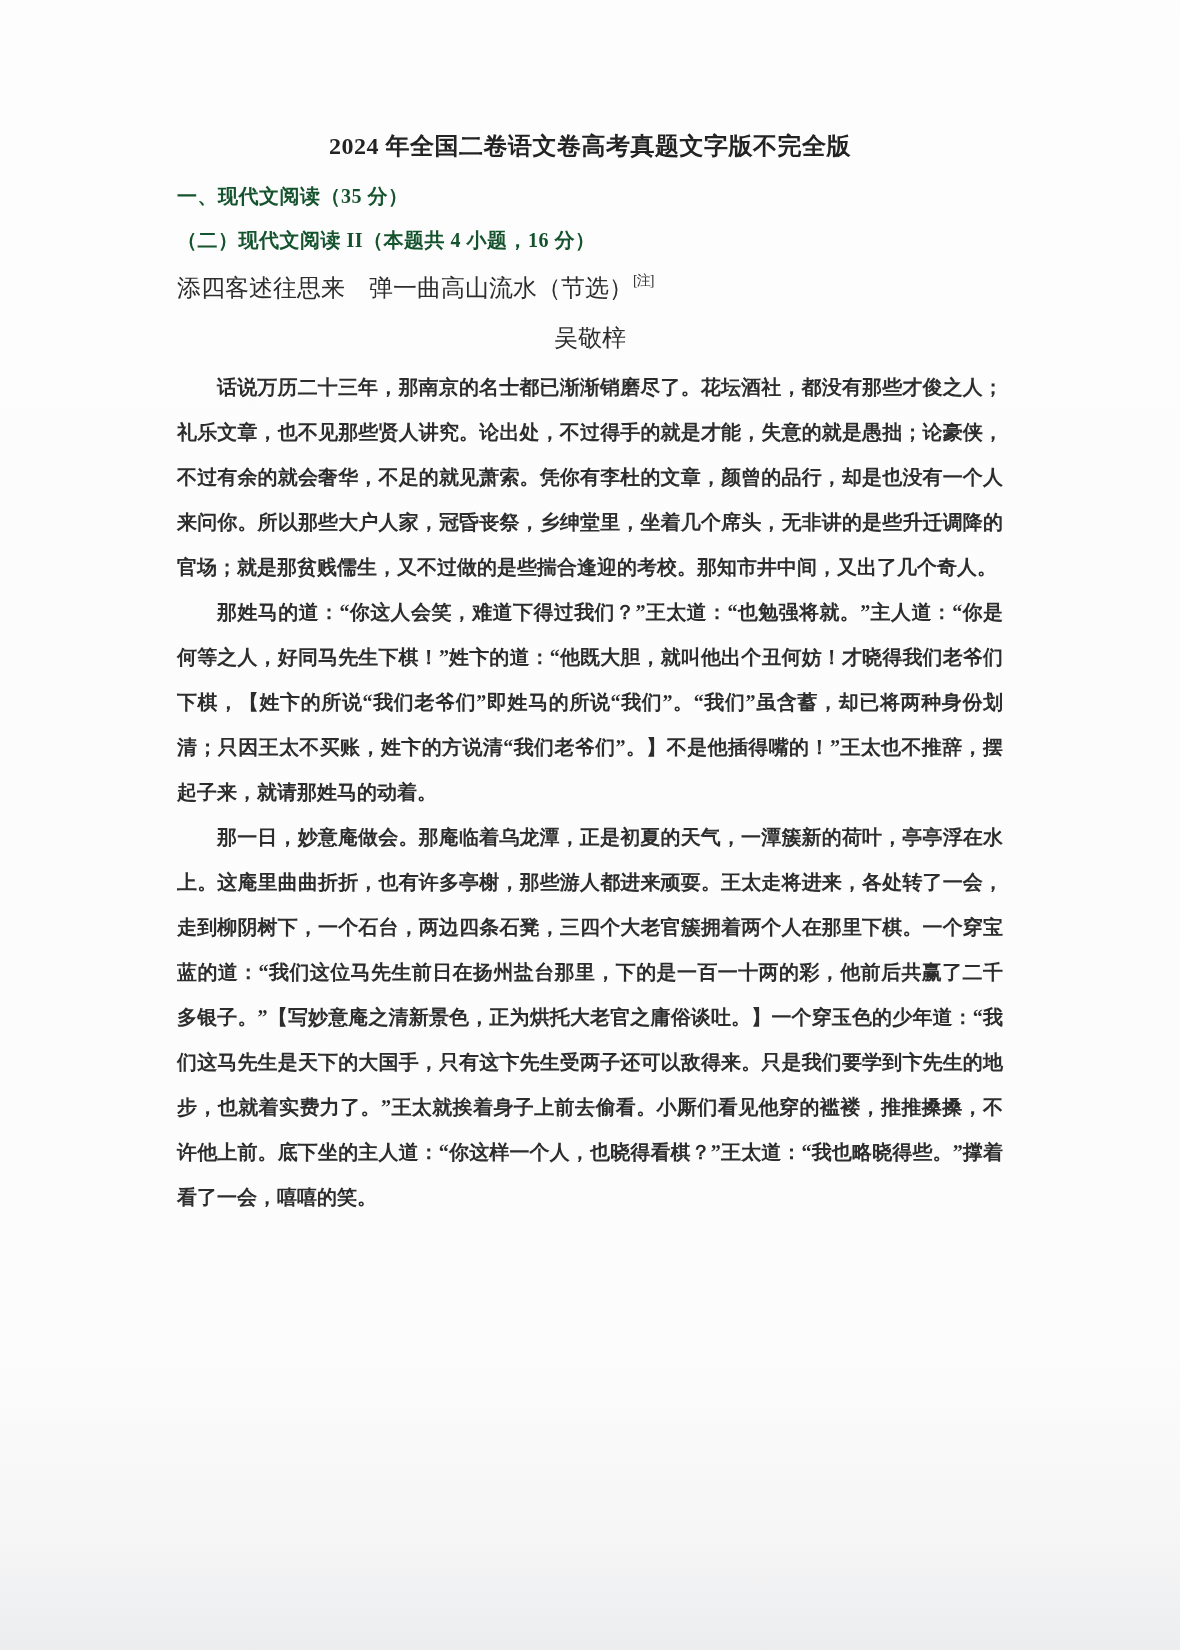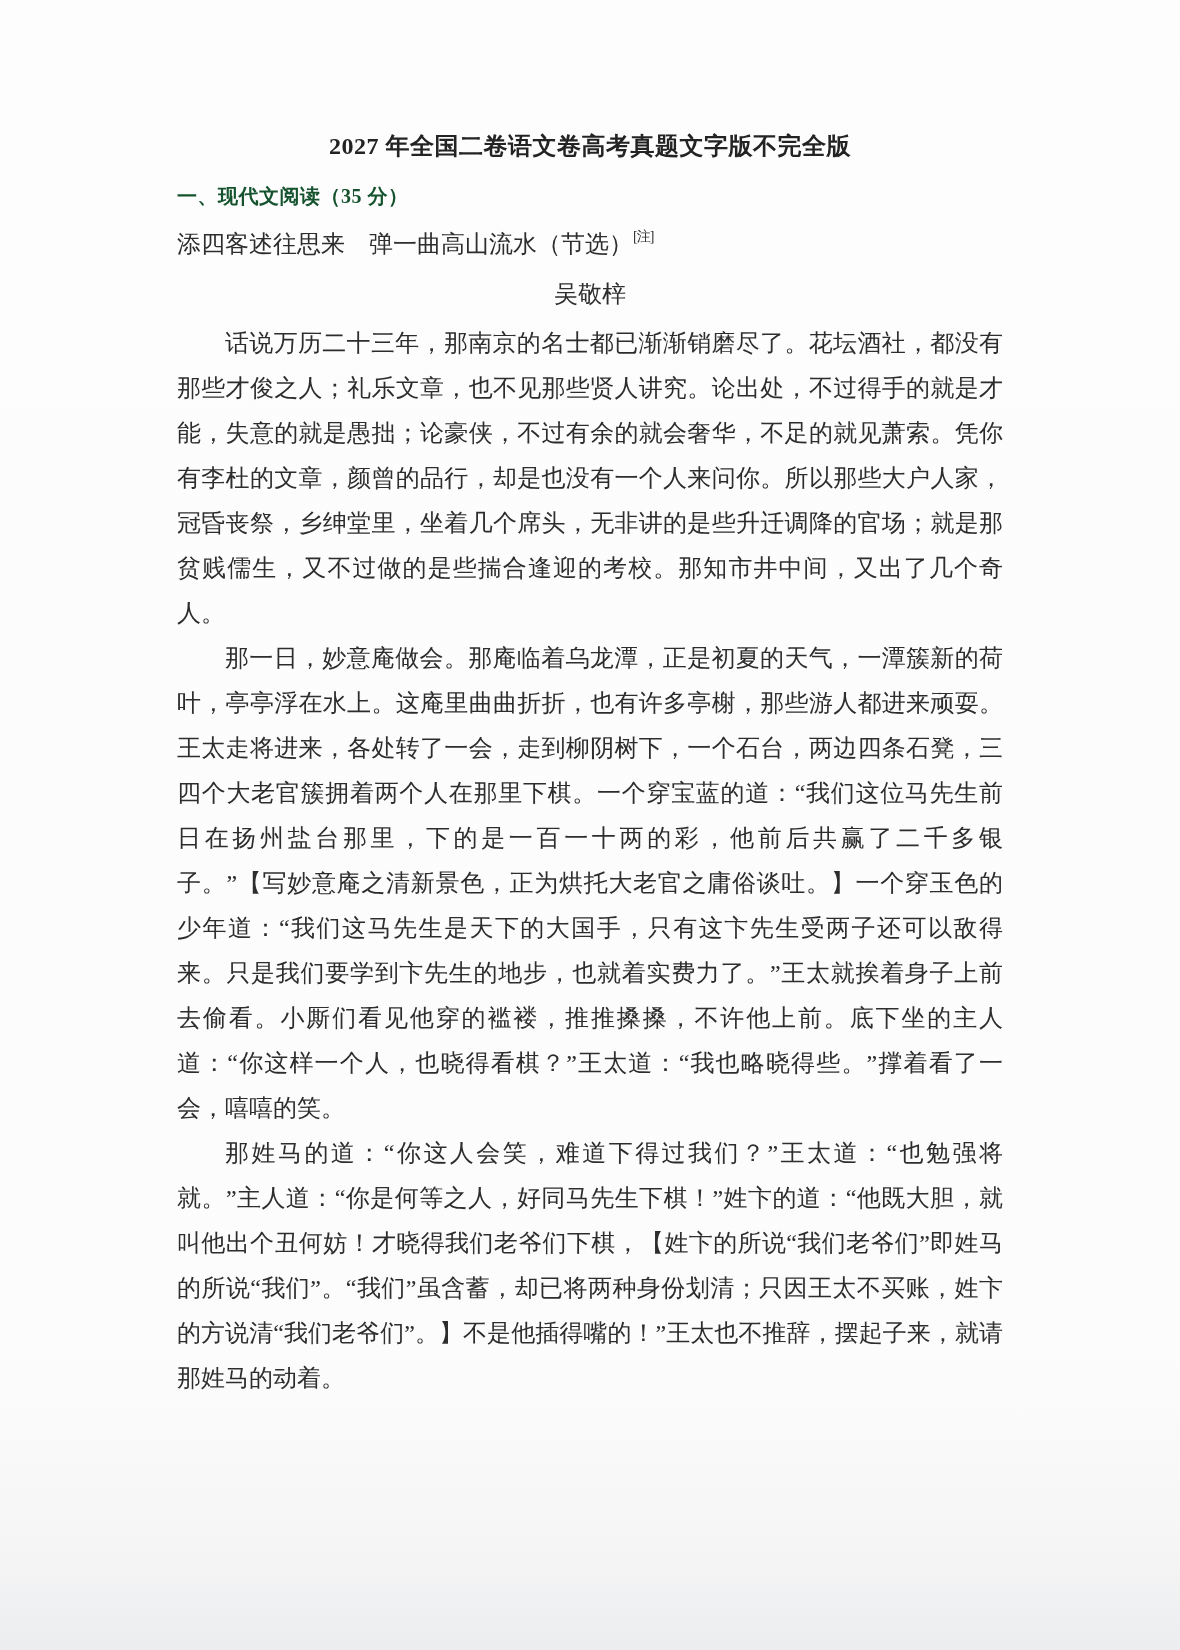--- a/index.html
+++ b/index.html
@@ -53,44 +53,46 @@
     letter-spacing: -1px;
   }
   .author {
     font-size: 24px;
     font-weight: 400;
     text-align: center;
     line-height: 34px;
     margin: 16px 0 10px 0;
   }
   .body-text p {
-    font-size: 24px;
+    font-size: 20px;
     line-height: 45px;
     margin: 0;
     text-align: justify;
     text-justify: inter-ideograph;
     text-indent: 2em;
     color: #2d2d2d;
+    font-weight: bold;
   }
 </style>
 </head>
 <body>
 
 <div class="page">
 
-  <h1 class="doc-title">2027 年全国二卷语文卷高考真题文字版不完全版</h1>
+  <h1 class="doc-title">2024 年全国二卷语文卷高考真题文字版不完全版</h1>
 
   <h2 class="heading">一、现代文阅读（35 分）</h2>
 
+  <h2 class="heading">（二）现代文阅读 II（本题共 4 小题，16 分）</h2>
 
   <div class="article-title">
     <span>添四客述往思来　弹一曲高山流水（节选）</span><sup>[注]</sup>
   </div>
 
   <div class="author">吴敬梓</div>
 
   <div class="body-text">
     <p>话说万历二十三年，那南京的名士都已渐渐销磨尽了。花坛酒社，都没有那些才俊之人；礼乐文章，也不见那些贤人讲究。论出处，不过得手的就是才能，失意的就是愚拙；论豪侠，不过有余的就会奢华，不足的就见萧索。凭你有李杜的文章，颜曾的品行，却是也没有一个人来问你。所以那些大户人家，冠昏丧祭，乡绅堂里，坐着几个席头，无非讲的是些升迁调降的官场；就是那贫贱儒生，又不过做的是些揣合逢迎的考校。那知市井中间，又出了几个奇人。</p>
+    <p>那姓马的道：“你这人会笑，难道下得过我们？”王太道：“也勉强将就。”主人道：“你是何等之人，好同马先生下棋！”姓卞的道：“他既大胆，就叫他出个丑何妨！才晓得我们老爷们下棋，【姓卞的所说“我们老爷们”即姓马的所说“我们”。“我们”虽含蓄，却已将两种身份划清；只因王太不买账，姓卞的方说清“我们老爷们”。】不是他插得嘴的！”王太也不推辞，摆起子来，就请那姓马的动着。</p>
     <p>那一日，妙意庵做会。那庵临着乌龙潭，正是初夏的天气，一潭簇新的荷叶，亭亭浮在水上。这庵里曲曲折折，也有许多亭榭，那些游人都进来顽耍。王太走将进来，各处转了一会，走到柳阴树下，一个石台，两边四条石凳，三四个大老官簇拥着两个人在那里下棋。一个穿宝蓝的道：“我们这位马先生前日在扬州盐台那里，下的是一百一十两的彩，他前后共赢了二千多银子。”【写妙意庵之清新景色，正为烘托大老官之庸俗谈吐。】一个穿玉色的少年道：“我们这马先生是天下的大国手，只有这卞先生受两子还可以敌得来。只是我们要学到卞先生的地步，也就着实费力了。”王太就挨着身子上前去偷看。小厮们看见他穿的褴褛，推推搡搡，不许他上前。底下坐的主人道：“你这样一个人，也晓得看棋？”王太道：“我也略晓得些。”撑着看了一会，嘻嘻的笑。</p>
-    <p>那姓马的道：“你这人会笑，难道下得过我们？”王太道：“也勉强将就。”主人道：“你是何等之人，好同马先生下棋！”姓卞的道：“他既大胆，就叫他出个丑何妨！才晓得我们老爷们下棋，【姓卞的所说“我们老爷们”即姓马的所说“我们”。“我们”虽含蓄，却已将两种身份划清；只因王太不买账，姓卞的方说清“我们老爷们”。】不是他插得嘴的！”王太也不推辞，摆起子来，就请那姓马的动着。</p>
   </div>
 
 </div>
 
 </body></html>

